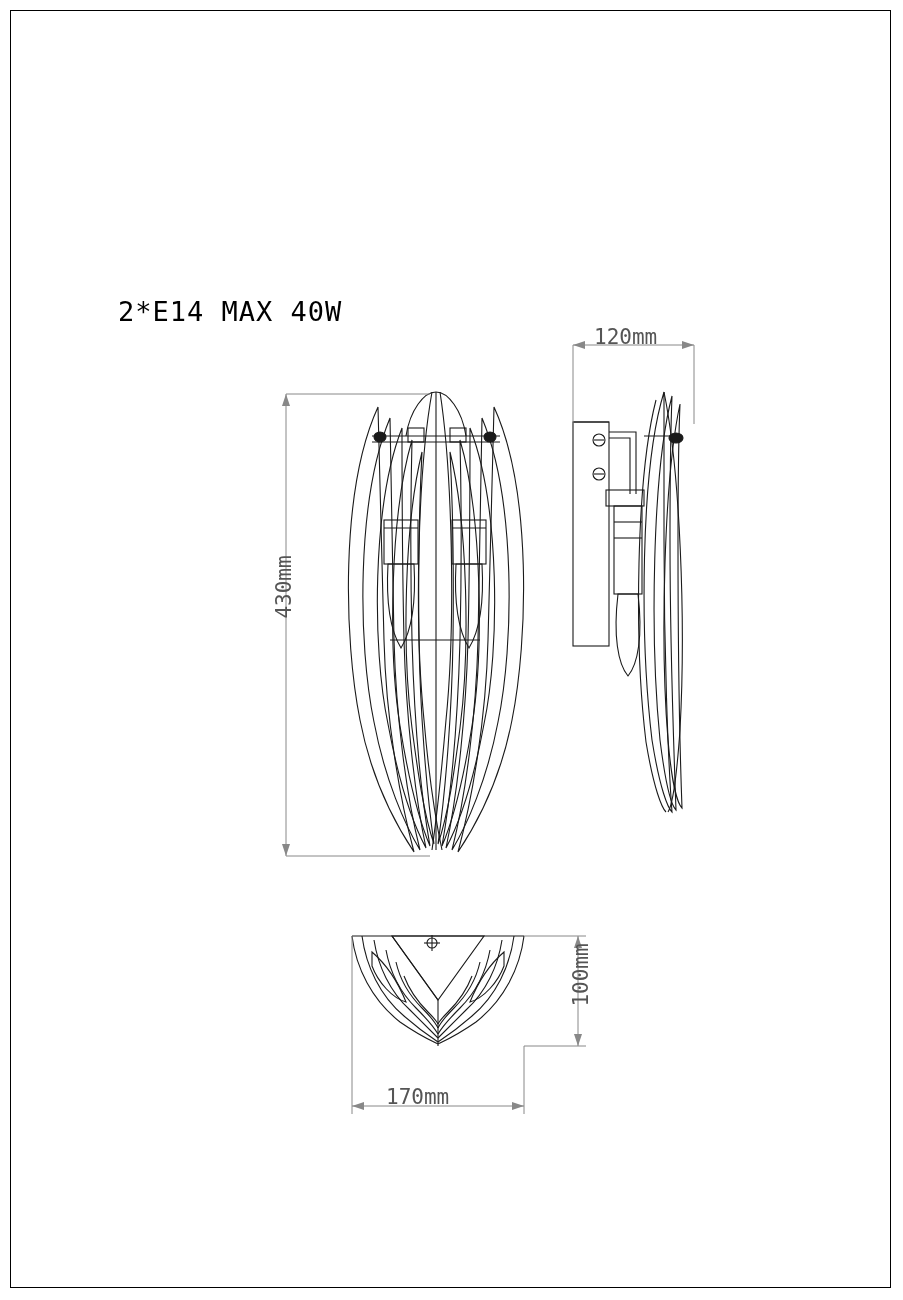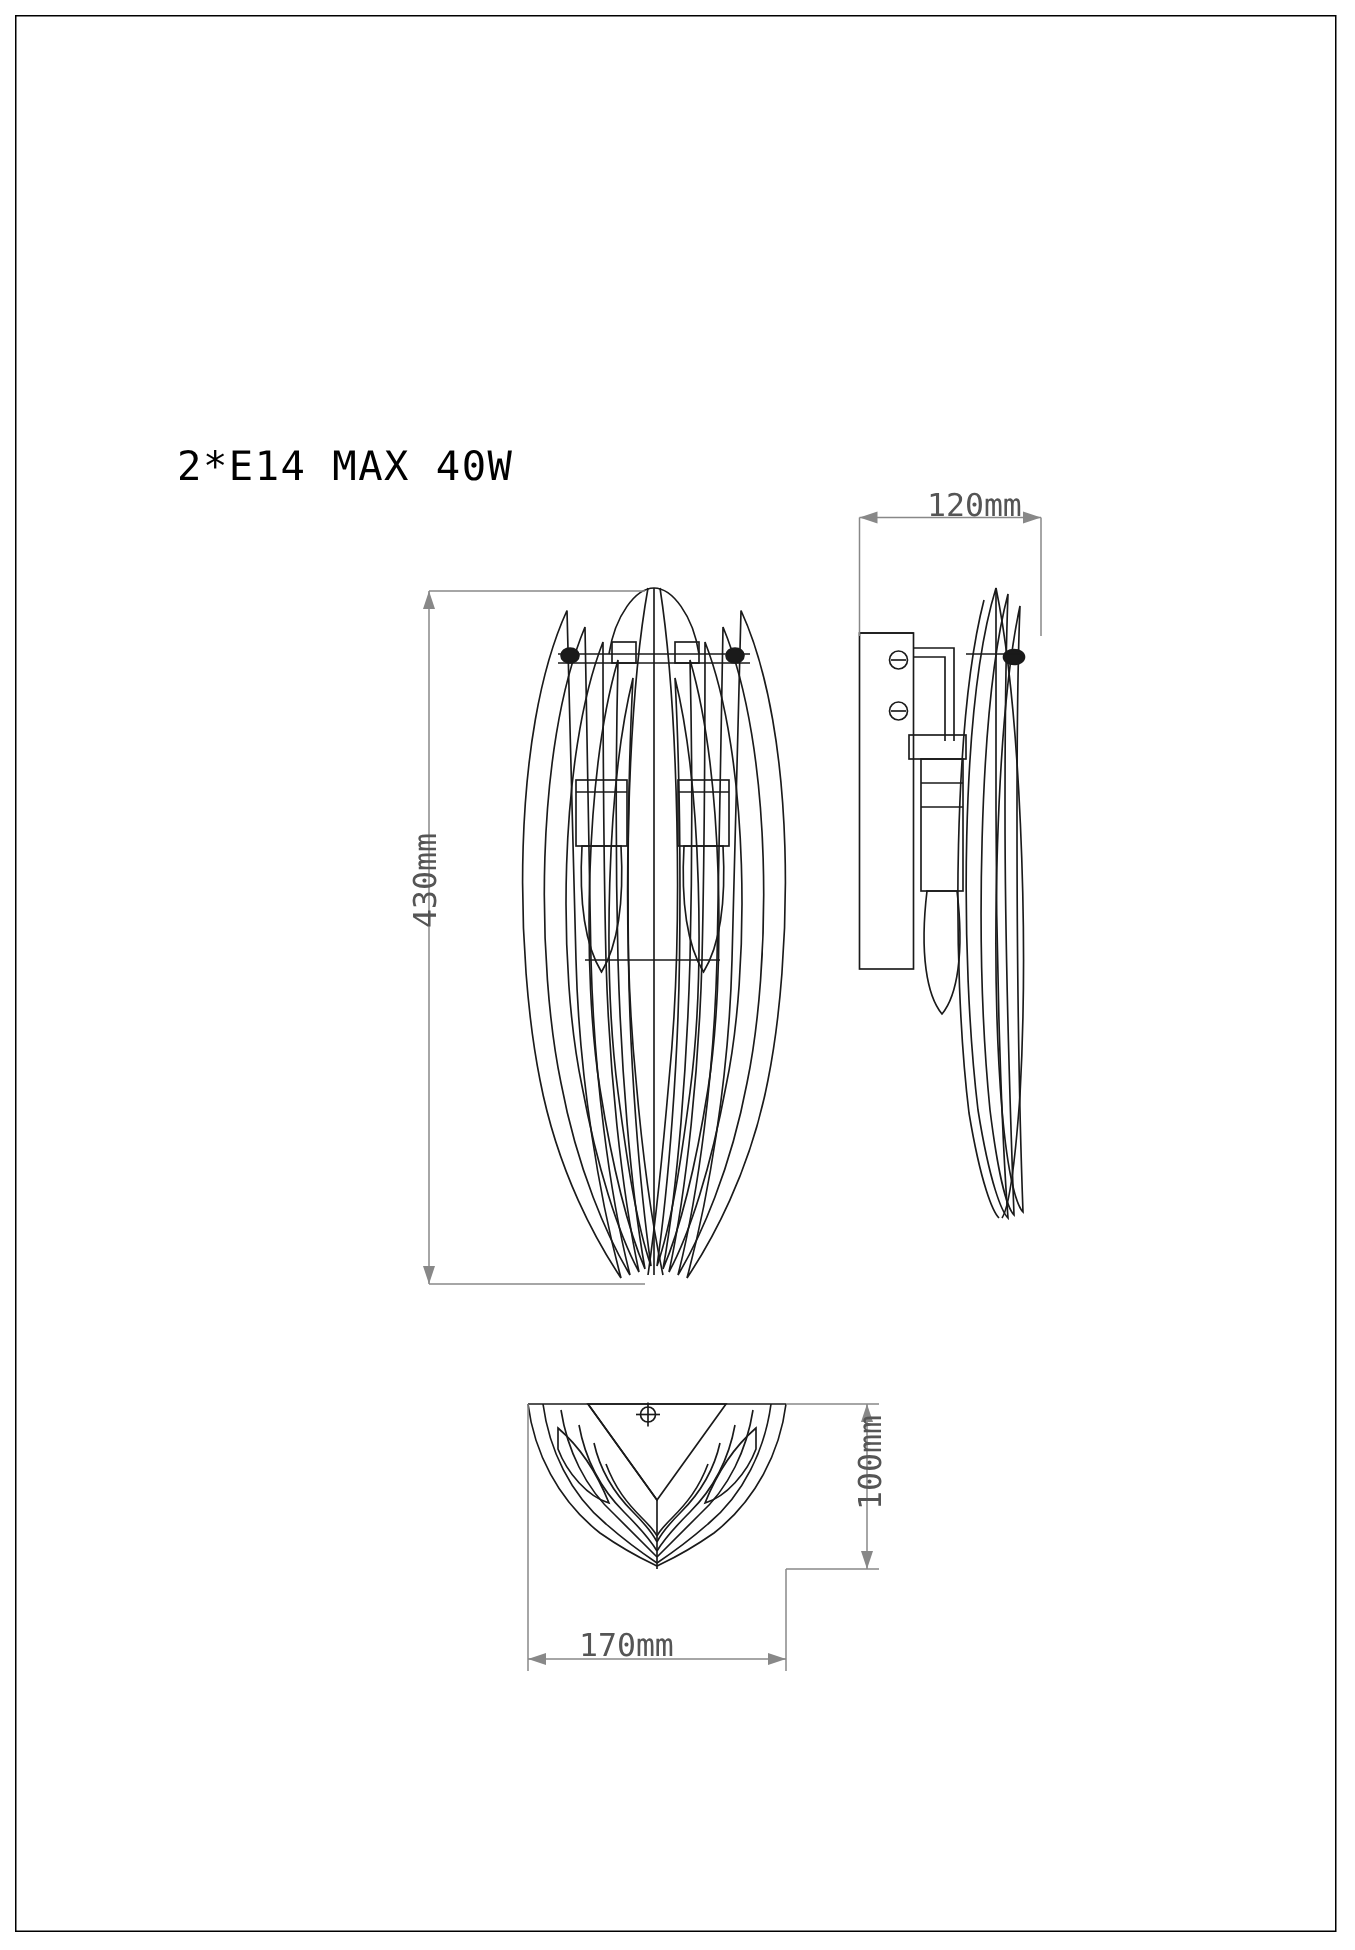--- a/index.html
+++ b/index.html
@@ -52,21 +52,20 @@
   }
   .dim-h-430 {
     left: 252px;
     top: 575px;
     transform: rotate(-90deg);
     transform-origin: center center;
   }
   .dim-w-120 {
     left: 594px;
     top: 325px;
-    margin-left: 24px;
   }
   .dim-h-100 {
     left: 549px;
     top: 963px;
     transform: rotate(-90deg);
     transform-origin: center center;
   }
   .dim-w-170 {
     left: 386px;
     top: 1085px;

